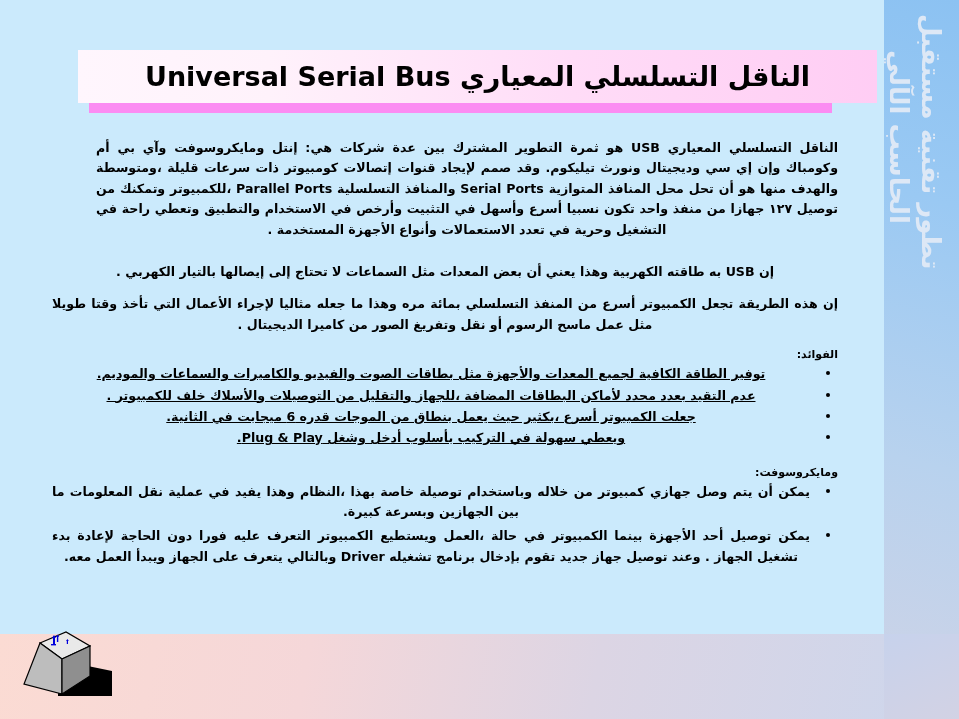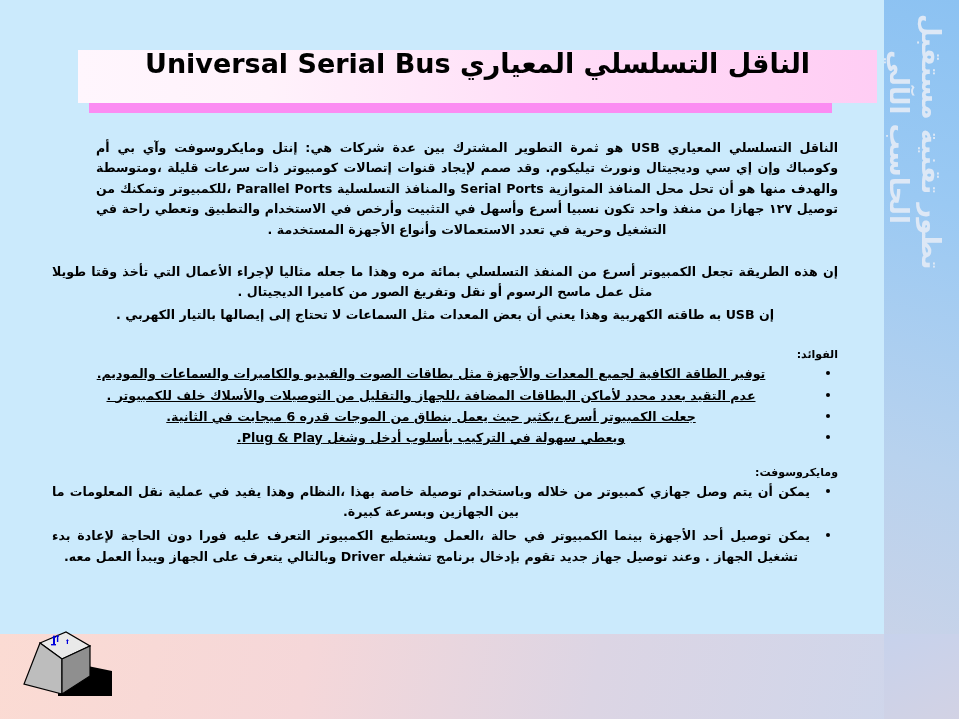--- a/index.html
+++ b/index.html
@@ -79,20 +79,21 @@
     background: #fb8cf2;
   }
   .title-box {
     position: absolute;
     left: 78px;
     top: 50px;
     width: 799px;
     height: 53px;
     background: linear-gradient(90deg, #fff6fd 0%, #fff2fb 24%, #ffdcf7 62%, #ffcdf4 100%);
     display: flex;
+    align-items: center;
     justify-content: center;
   }
   .title-text {
     color: #000000;
     font-size: 27px;
     font-weight: bold;
     font-family: "DejaVu Sans", "Liberation Sans", sans-serif;
     direction: rtl;
     unicode-bidi: isolate;
     white-space: nowrap;
@@ -186,23 +187,23 @@
 
   <div class="title-shadow"></div>
   <div class="title-box">
     <div class="title-text">الناقل التسلسلي المعياري Universal Serial Bus</div>
   </div>
 
   <div class="content">
 
     <p class="para p-first">الناقل التسلسلي المعياري USB هو ثمرة التطوير المشترك بين عدة شركات هي: إنتل ومايكروسوفت وآي بي أم وكومباك وإن إي سي وديجيتال ونورث تيليكوم. وقد صمم لإيجاد قنوات إتصالات كومبيوتر ذات سرعات قليلة ،ومتوسطة والهدف منها هو أن تحل محل المنافذ المتوازية Serial Ports والمنافذ التسلسلية Parallel Ports ،للكمبيوتر وتمكنك من توصيل ١٢٧ جهازا من منفذ واحد تكون نسبيا أسرع وأسهل في التثبيت وأرخص في الاستخدام والتطبيق وتعطي راحة في التشغيل وحرية في تعدد الاستعمالات وأنواع الأجهزة المستخدمة .</p>
 
+    <p class="para">إن USB به طاقته الكهربية وهذا يعني أن بعض المعدات مثل السماعات لا تحتاج إلى إيصالها بالتيار الكهربي .</p>
+
     <p class="para tight">إن هذه الطريقة تجعل الكمبيوتر أسرع من المنفذ التسلسلي بمائة مره وهذا ما جعله مثاليا لإجراء الأعمال التي تأخذ وقتا طويلا مثل عمل ماسح الرسوم أو نقل وتفريغ الصور من كاميرا الديجيتال .</p>
-
-    <p class="para">إن USB به طاقته الكهربية وهذا يعني أن بعض المعدات مثل السماعات لا تحتاج إلى إيصالها بالتيار الكهربي .</p>
 
     <div class="gap-sm"></div>
 
     <p class="section-head">الفوائد:</p>
 
     <ul class="bullets centered">
       <li>
         <span class="bullet-dot"></span>
         <span>توفير الطاقة الكافية لجميع المعدات والأجهزة مثل بطاقات الصوت والفيديو والكاميرات والسماعات والموديم.</span>
       </li>

